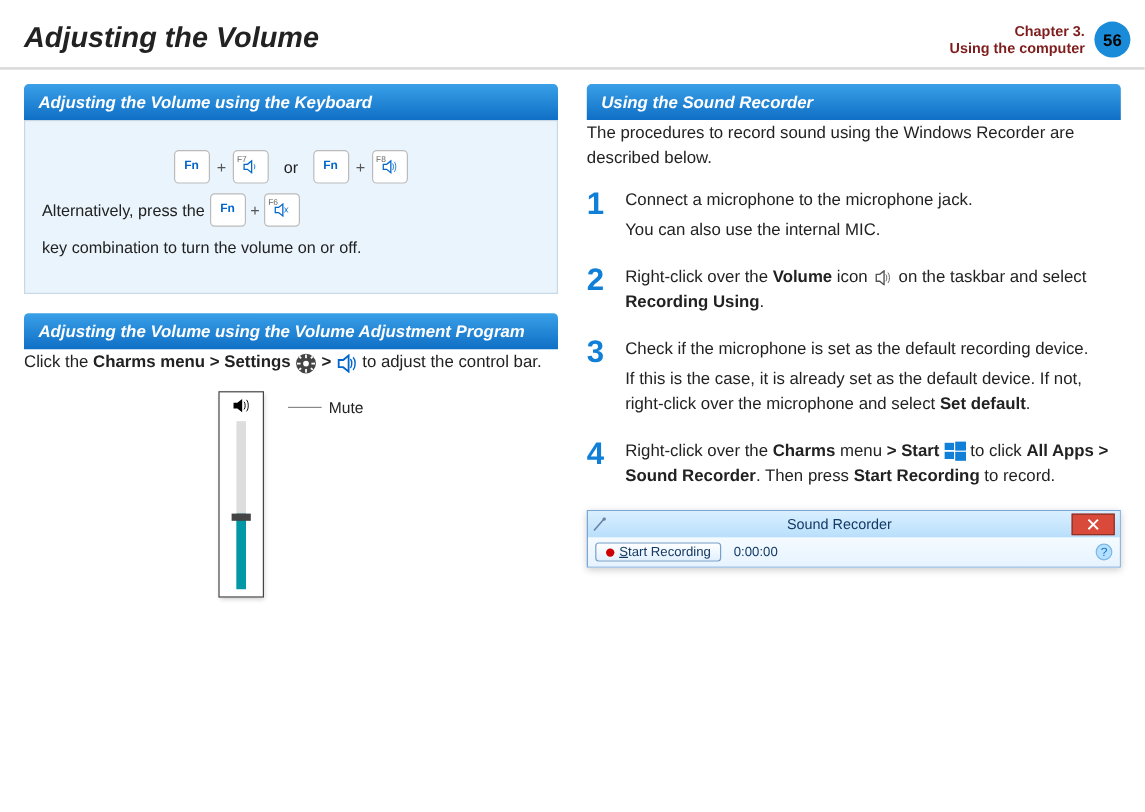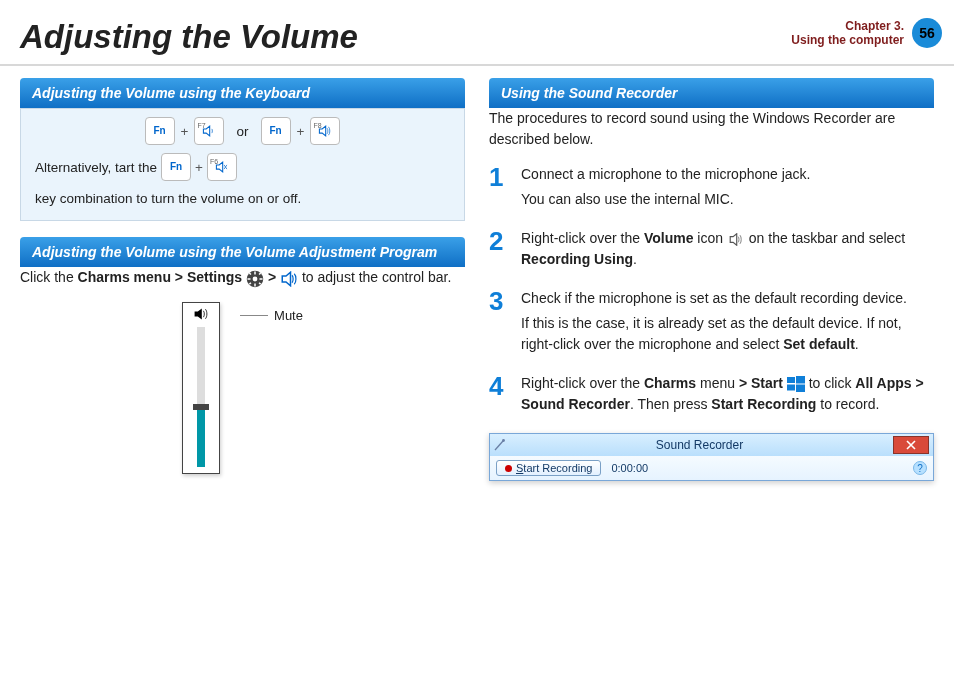--- a/index.html
+++ b/index.html
@@ -1,31 +1,31 @@
 <!DOCTYPE html>
 <html><head>
 <meta charset="utf-8">
 <style>
   * { box-sizing: border-box; margin: 0; padding: 0; }
   body { width: 954px; height: 677px; font-family: "Segoe UI", Arial, sans-serif; background: #fff; color: #222; position: relative; }
 
   .header { display: flex; align-items: flex-start; justify-content: space-between; padding: 18px 12px 8px 20px; border-bottom: 2px solid #d8d8d8; }
-  .h-title { font-size: 33px; font-weight: 700; font-style: italic; color: #222; }
+  .h-title { font-size: 24px; font-weight: 700; font-style: italic; color: #222; }
   .h-right { display: flex; align-items: center; gap: 8px; }
   .h-chapter { text-align: right; font-size: 12px; color: #7f1d1d; font-weight: 700; line-height: 1.2; }
   .h-page { width: 30px; height: 30px; border-radius: 50%; background: #1a8bd8; color: #000000; display: flex; align-items: center; justify-content: center; font-size: 14px; font-weight: 700; }
 
   .cols { display: flex; gap: 24px; padding: 12px 20px 20px 20px; }
   .col { flex: 1; }
 
   .intro { font-size: 14px; line-height: 1.4; margin-bottom: 16px; }
 
   .section-hdr { background: linear-gradient(180deg, #3aa0e8 0%, #0f6fc5 100%); color: #fff; font-weight: 700; font-style: italic; font-size: 14px; padding: 6px 12px; border-radius: 4px 4px 0 0; margin-bottom: 0; line-height: 1.3; }
 
-  .keybox { background: #eaf4fc; border: 1px solid #c8d8e6; padding: 8px 14px; font-size: 13.5px; margin-bottom: 16px; line-height: 2; }
+  .keybox { background: #eaf4fc; border: 1px solid #c8d8e6; padding: 24px 14px; font-size: 13.5px; margin-bottom: 16px; line-height: 2; }
   .keybox .row1 { text-align: center; display: flex; align-items: center; justify-content: center; gap: 6px; margin-bottom: 8px; }
   .keybox .row2 { display: flex; flex-wrap: wrap; align-items: center; gap: 4px; }
 
   .key { display: inline-flex; align-items: center; justify-content: center; gap: 3px; background: #fff; border: 1px solid #bbb; border-radius: 4px; min-width: 30px; height: 28px; padding: 0 5px; font-size: 10px; color: #0066cc; font-weight: 700; position: relative; }
   .key .fkey { position: absolute; top: 1px; left: 2px; font-size: 7px; color: #666; font-weight: 400; }
   .plus { color: #555; }
 
   .body-text { font-size: 14px; line-height: 1.5; margin: 0 0 14px 0; }
   .body-text b { font-weight: 700; }
 
@@ -96,21 +96,21 @@
         <span class="plus">+</span>
         <span class="key">
             <span class="fkey">F8</span>
           <svg width="14" height="12" viewBox="0 0 20 16">
               <path d="M2 5h4l5-4v14l-5-4H2z" fill="none" stroke="#0066cc" stroke-width="1.5"></path>
               <path d="M13 4c1.5 1.5 1.5 6.5 0 8M15 2c2.5 2.5 2.5 9.5 0 12" fill="none" stroke="#0066cc"></path>
             </svg>
         </span>
       </div>
       <div class="row2">
-        <span>Alternatively, tart the</span>
+        <span>Alternatively, press the</span>
         <span class="key">Fn</span>
         <span class="plus">+</span>
         <span class="key">
             <span class="fkey">F6</span>
           <svg width="14" height="12" viewBox="0 0 20 16">
               <path d="M2 5h4l5-4v14l-5-4H2z" fill="none" stroke="#0066cc" stroke-width="1.5"></path>
               <path d="M13 5l4 6M17 5l-4 6" stroke="#0066cc"></path>
             </svg>
         </span>
         <span>key combination to turn the volume on or off.</span>

